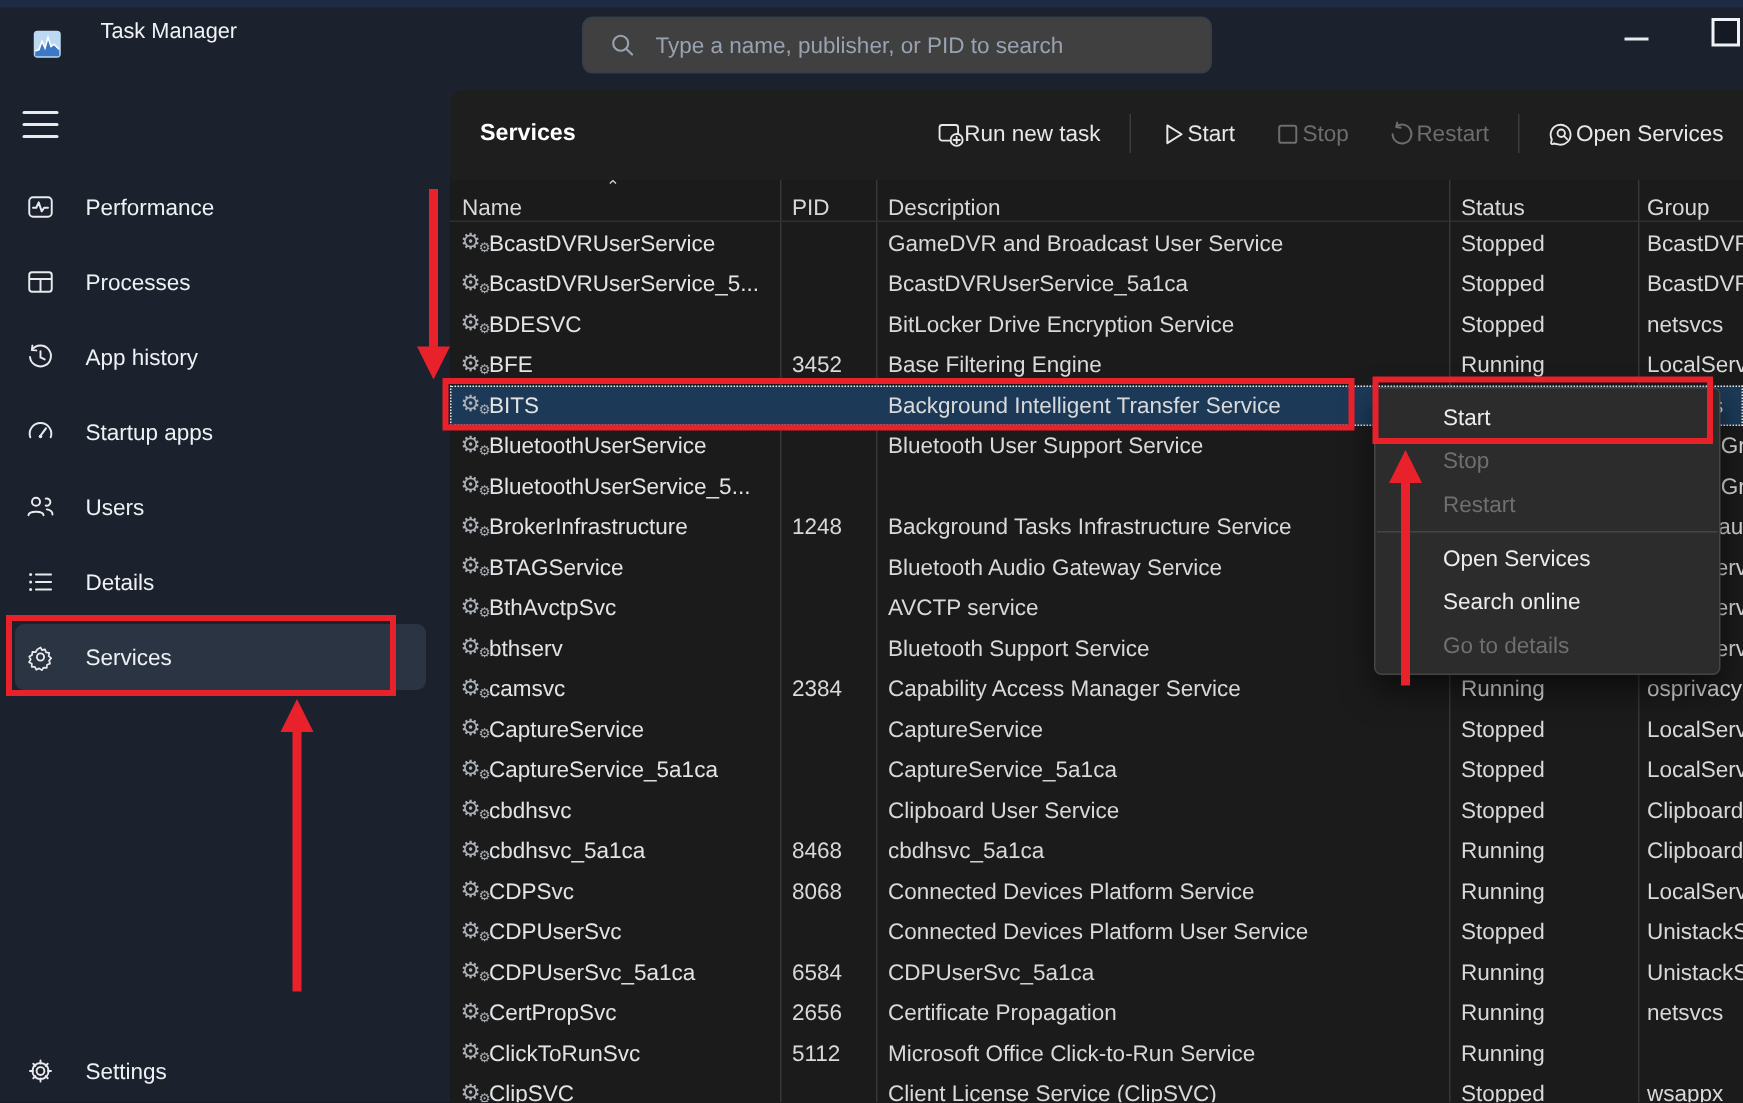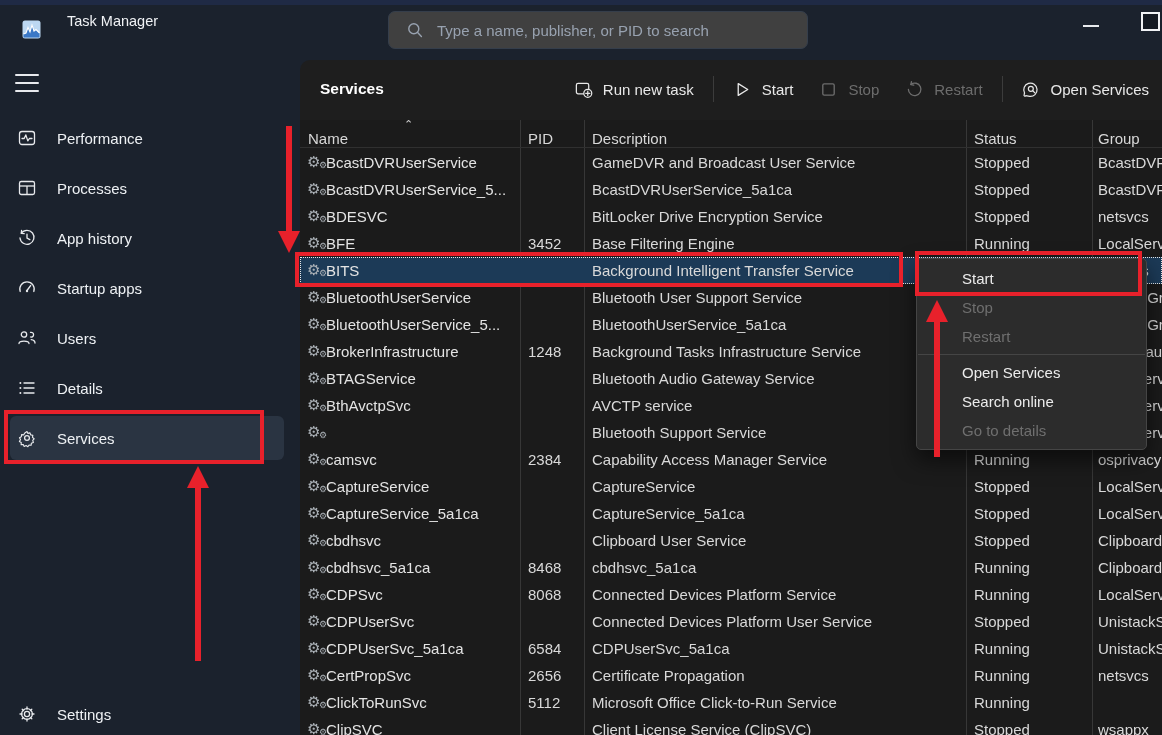--- a/index.html
+++ b/index.html
@@ -34,21 +34,21 @@
   .settings-item { position:absolute; left:0; top:690px; width:292px; height:48px; display:flex; align-items:center; }
   .settings-item .ic { width:20px; height:20px; margin-left:17px; }
   .settings-item .lbl { margin-left:20px; font-size:15px; color:#eef1f4; }
 
   
   .panel { position:absolute; left:300px; top:60px; width:862px; height:675px;
            background:#1e1e1e; border-top-left-radius:10px; }
   .toolbar { position:absolute; left:0; top:0; width:862px; height:58px; display:flex; align-items:center; }
   .page-title { font-size:15.5px; font-weight:bold; color:#ffffff; margin-left:20px; }
   .tb-buttons { margin-left:auto; display:flex; align-items:center; height:100%; }
-  .tb-btn { display:flex; align-items:center; gap:10px; font-size:15px; color:#e8e8e8;
+  .tb-btn { display:flex; align-items:center; font-size:15px; color:#e8e8e8;
             padding:8px 13px; border-radius:5px; cursor:pointer; white-space:nowrap; }
   .tb-btn.disabled { color:#6d6d6d; cursor:default; }
   .tb-sep { width:1px; height:26px; background:#3c3c3c; margin:0 6px; }
 
   
   .table { position:absolute; left:0; top:60px; width:862px; height:615px; background:#1b1b1b; }
   .col-sep { position:absolute; top:0; bottom:0; width:1px; background:#373737; }
   .thead { position:absolute; left:0; top:0; width:862px; height:28px; border-bottom:1px solid #303030; }
   .th { position:absolute; top:4px; height:28px; display:flex; align-items:center;
         font-size:15px; color:#d8d8d8; }
@@ -331,21 +331,20 @@
      <span class="td td-name">BluetoothUserService</span>
      <span class="td td-pid"></span>
      <span class="td td-desc">Bluetooth User Support Service</span>
      <span class="td td-status"></span>
      <span class="td td-group">BthAppGroup</span>
           </div>
           <div class="tr">
             <span class="svc-gear">⚙<span class="g2">⚙</span></span>
      <span class="td td-name">BluetoothUserService_5...</span>
      <span class="td td-pid"></span>
-     <span class="td td-desc">BluetoothUserService_5a1ca</span>
      <span class="td td-status"></span>
      <span class="td td-group">BthAppGroup</span>
           </div>
           <div class="tr">
             <span class="svc-gear">⚙<span class="g2">⚙</span></span>
      <span class="td td-name">BrokerInfrastructure</span>
      <span class="td td-pid">1248</span>
      <span class="td td-desc">Background Tasks Infrastructure Service</span>
      <span class="td td-status"></span>
      <span class="td td-group">DcomLaunch</span>
@@ -361,20 +360,21 @@
           <div class="tr">
             <span class="svc-gear">⚙<span class="g2">⚙</span></span>
      <span class="td td-name">BthAvctpSvc</span>
      <span class="td td-pid"></span>
      <span class="td td-desc">AVCTP service</span>
      <span class="td td-status"></span>
      <span class="td td-group">LocalServiceNetworkRestricted</span>
           </div>
           <div class="tr">
             <span class="svc-gear">⚙<span class="g2">⚙</span></span>
+     <span class="td td-name">bthserv</span>
      <span class="td td-pid"></span>
      <span class="td td-desc">Bluetooth Support Service</span>
      <span class="td td-status"></span>
      <span class="td td-group">LocalServiceNetworkRestricted</span>
           </div>
           <div class="tr">
             <span class="svc-gear">⚙<span class="g2">⚙</span></span>
      <span class="td td-name">camsvc</span>
      <span class="td td-pid">2384</span>
      <span class="td td-desc">Capability Access Manager Service</span>

